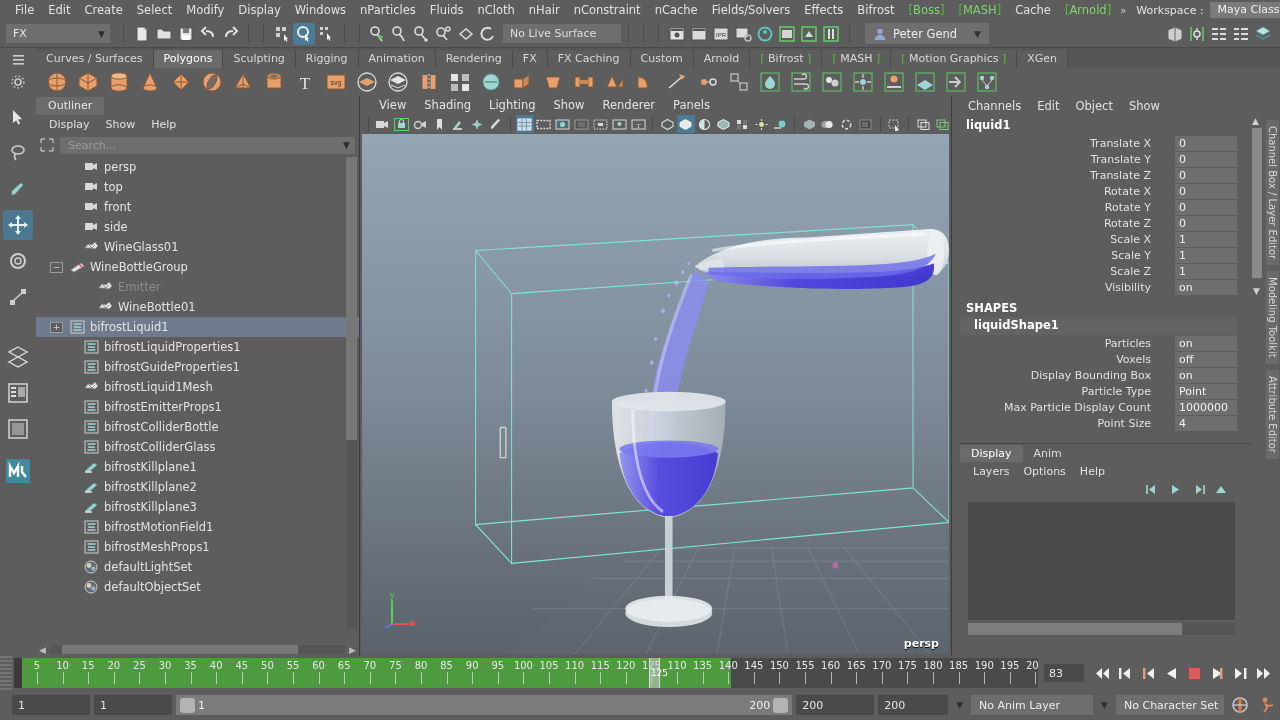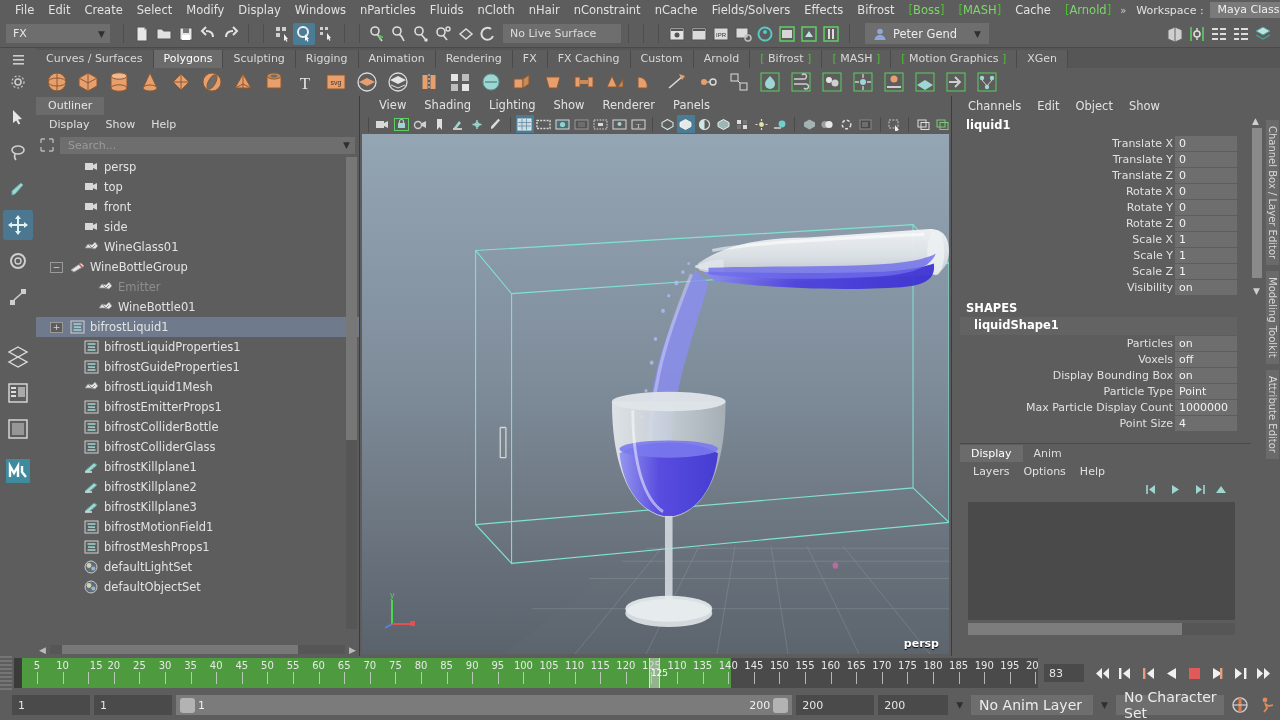--- a/index.html
+++ b/index.html
@@ -118,21 +118,21 @@
 
   
   .cbox { width: 329px; background: #5d5d5d; display: flex; flex-direction: column; border-left:1px solid #3c3c3c;}
   .cb-menu { height: 20px; display:flex; align-items:center; padding-left:8px;}
   .cb-menu span { padding: 0 8px; font-size: 11.5px; color:#e2e2e2; line-height:18px;}
   .cb-body { flex: 1; display: flex; min-height:0; }
   .cb-content { flex: 1; display:flex; flex-direction:column; min-width:0;margin-left:8px; }
   .cb-objname { font-size: 11.5px; font-weight: bold; color: #ffffff; padding: 2px 0 3px 6px; }
   .cb-rows { display:flex; flex-direction:column; }
   .cb-row { height: 16px; display: flex; align-items: center; }
-  .cb-lab { flex: 1; text-align: right; padding-right: 2px; font-size: 11px; color: #e0e0e0; }
+  .cb-lab { flex: 1; text-align: right; padding-right: 24px; font-size: 11px; color: #e0e0e0; }
   .cb-val { width: 62px; height: 15px; background: #6e6e6e; color: #f2f2f2; font-size: 11px; padding-left: 4px; display:flex; align-items:center; margin-right: 14px;}
   .cb-sec { font-size:11.5px; font-weight:bold; color:#ffffff; padding: 6px 0 2px 6px; }
   .cb-shapename { font-size:11.5px; font-weight:bold; color:#ffffff; padding: 1px 0 3px 14px; background:#636363; margin-right:14px;}
   .cbscrollcol { width: 13px; background:#5d5d5d; position:relative; }
   .cbscrollcol .up { position:absolute; top:0; left:1px; color:#cfcfcf; font-size:9px;}
   .cbscrollcol .thumb { position:absolute; top:12px; left:1px; width:10px; height:150px; background:#8a8a8a;}
   .cbscrollcol .dn { position:absolute; top:170px; left:2px; color:#cfcfcf; font-size:9px;}
   .vtabs { width: 16px; background:#5d5d5d; display:flex; flex-direction:column; align-items:center; padding-top:4px; gap:6px;}
   .vtab { writing-mode: vertical-rl; font-size: 10px; color:#d8d8d8; background:#6a6a6a; padding: 6px 1px; }
   
@@ -162,21 +162,21 @@
   .pbtn { width: 20px; height: 20px; display:flex;align-items:center;justify-content:center;}
 
   
   .rangerow { flex: 0 0 30px; display: flex; align-items: center; background: #5d5d5d; gap: 4px; padding-left: 12px; }
   .numfield { height: 20px; background: #4a4a4a; color: #e6e6e6; font-size: 11px; display:flex;align-items:center;padding-left:6px;}
   .rangeslider { flex:1; height: 20px; background: #7b7b7b; position: relative; display:flex; align-items:center;}
   .rangeslider .knob { width: 15px; height:15px; border-radius:3px; background:#b3b3b3; margin-left:4px;}
   .rangeslider .lbl { font-size:11px;color:#f0f0f0; margin-left:3px;}
   .rangeslider .knobR { position:absolute; right:4px; width:15px;height:15px;border-radius:3px;background:#b3b3b3;}
   .rangeslider .lblR { position:absolute; right: 22px; font-size:11px;color:#f0f0f0;}
-  .combo { height:20px; background:#6e6e6e; color:#ececec;font-size:14px;display:flex;align-items:center;padding-left:8px;}
+  .combo { height:20px; background:#6e6e6e; color:#ececec;font-size:11px;display:flex;align-items:center;padding-left:8px;}
   .dropar { font-size:9px;color:#2f2f2f; padding: 0 4px;}
 </style>
 </head>
 <body>
 
 <div id="app">
 
   <div class="menubar" id="menubar-host">
     <div id="menubar-items" style="display:flex;align-items:center;">
         <span class="mi">File</span>
@@ -1419,21 +1419,21 @@
     <div class="tdots"></div>
     <div class="tslider" id="tslider" style="width: 1024px;">
       <div class="greenpart" id="tgreen" style="width: 716.8px;"></div>
       <div class="startcap"></div>
       <div id="tticks">
           <div class="tick" style="left: 23.04px;"></div>
           <div class="ticklabel" style="left: 23.04px;">5</div>
           <div class="tick" style="left: 48.64px;"></div>
           <div class="ticklabel" style="left: 48.64px;">10</div>
           <div class="tick" style="left: 74.24px;"></div>
-          <div class="ticklabel" style="left: 74.24px; margin-left: 8px;">15</div>
+          <div class="ticklabel" style="left: 74.24px;">15</div>
           <div class="tick" style="left: 99.84px;"></div>
           <div class="ticklabel" style="left: 99.84px;">20</div>
           <div class="tick" style="left: 125.44px;"></div>
           <div class="ticklabel" style="left: 125.44px;">25</div>
           <div class="tick" style="left: 151.04px;"></div>
           <div class="ticklabel" style="left: 151.04px;">30</div>
           <div class="tick" style="left: 176.64px;"></div>
           <div class="ticklabel" style="left: 176.64px;">35</div>
           <div class="tick" style="left: 202.24px;"></div>
           <div class="ticklabel" style="left: 202.24px;">40</div>

